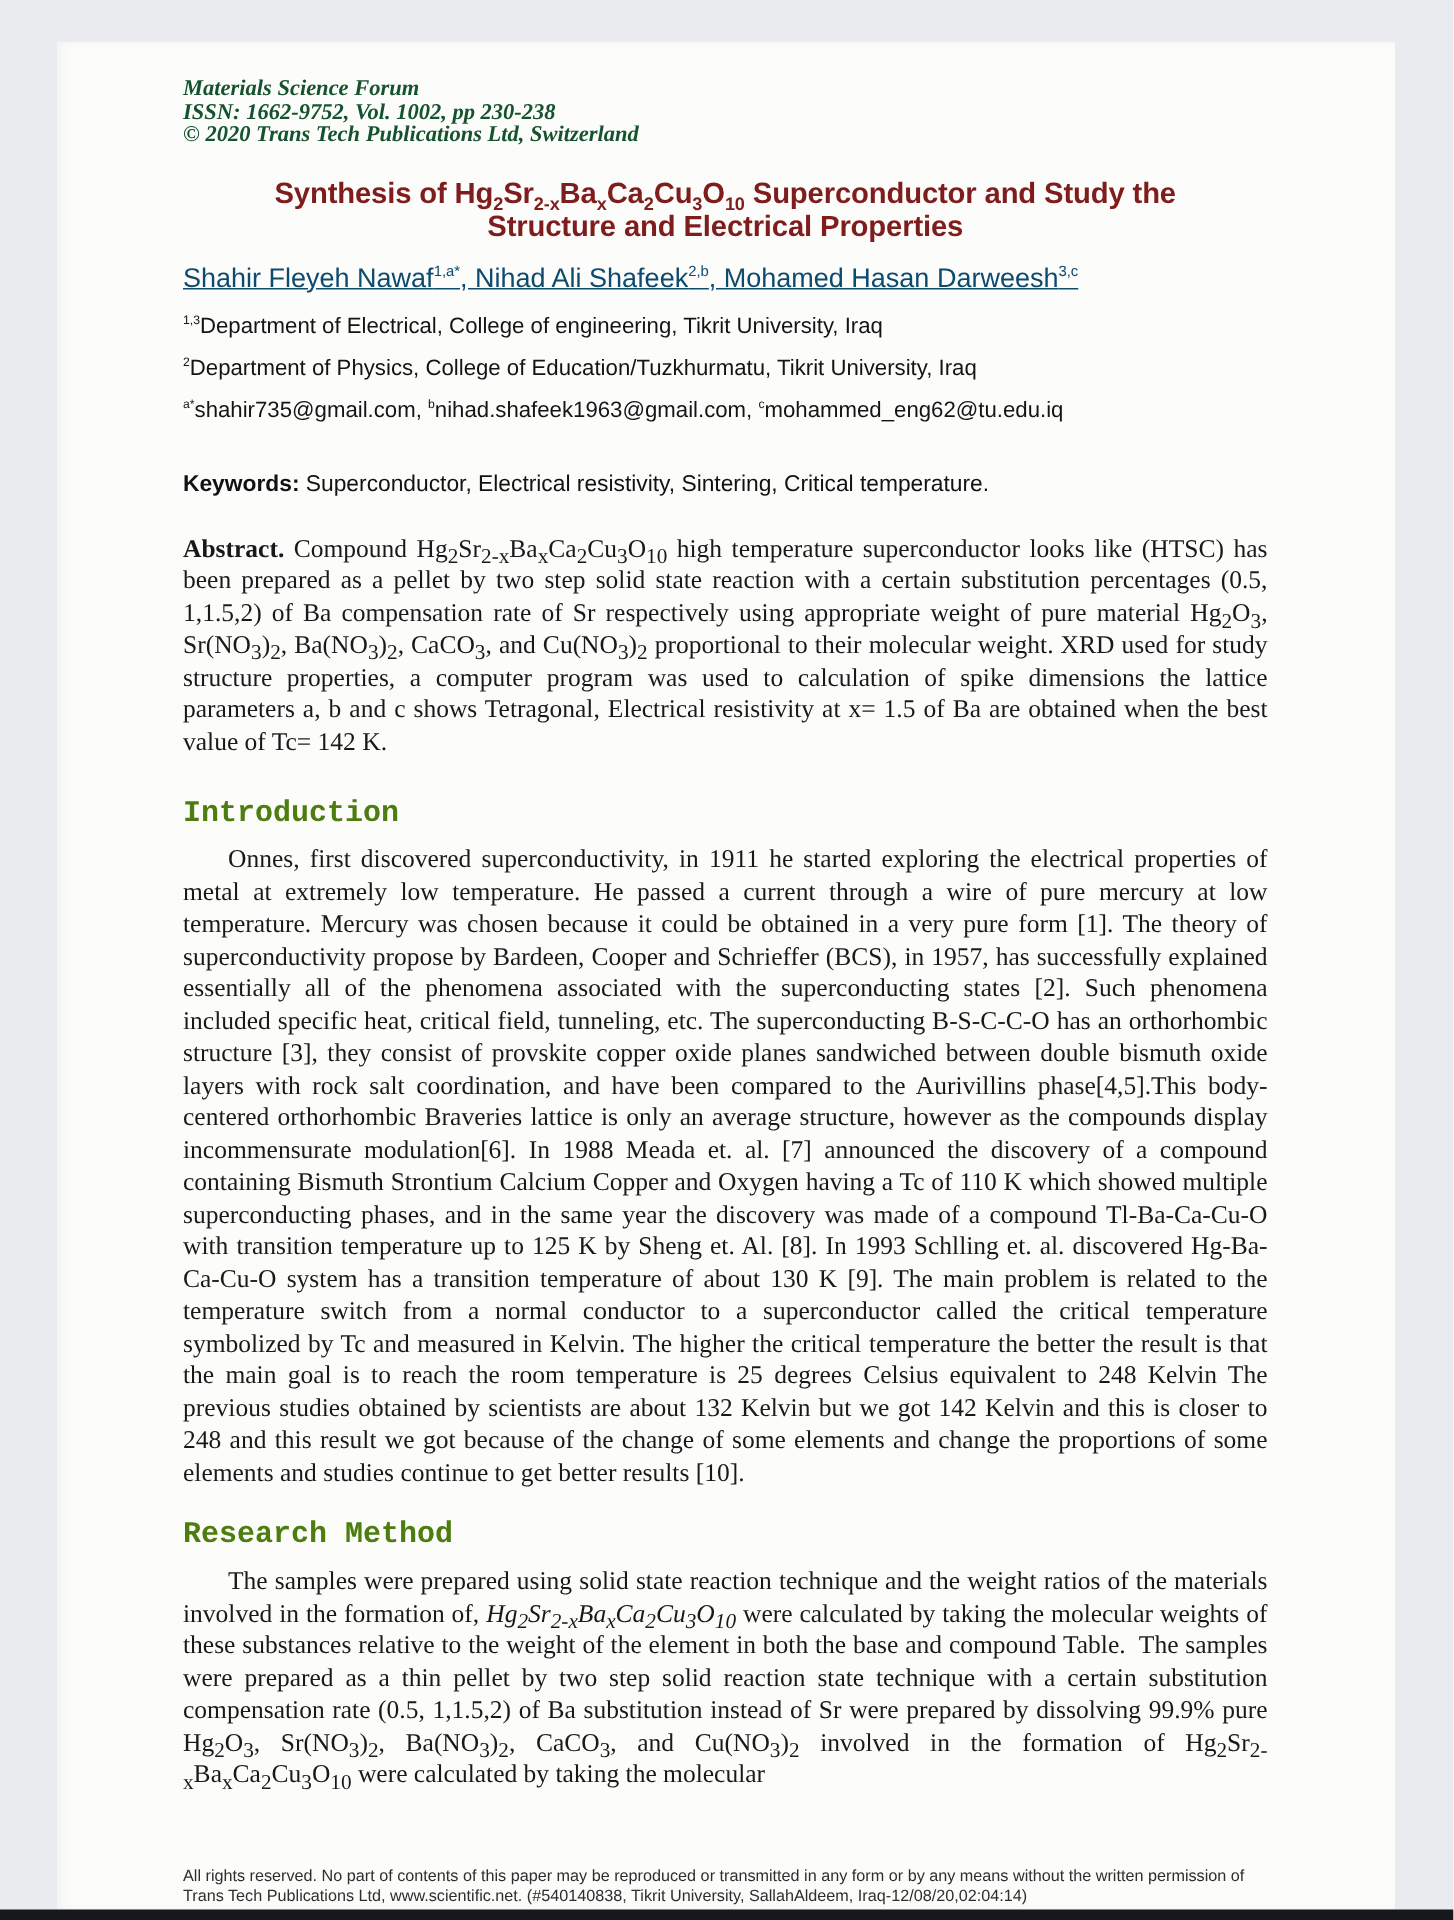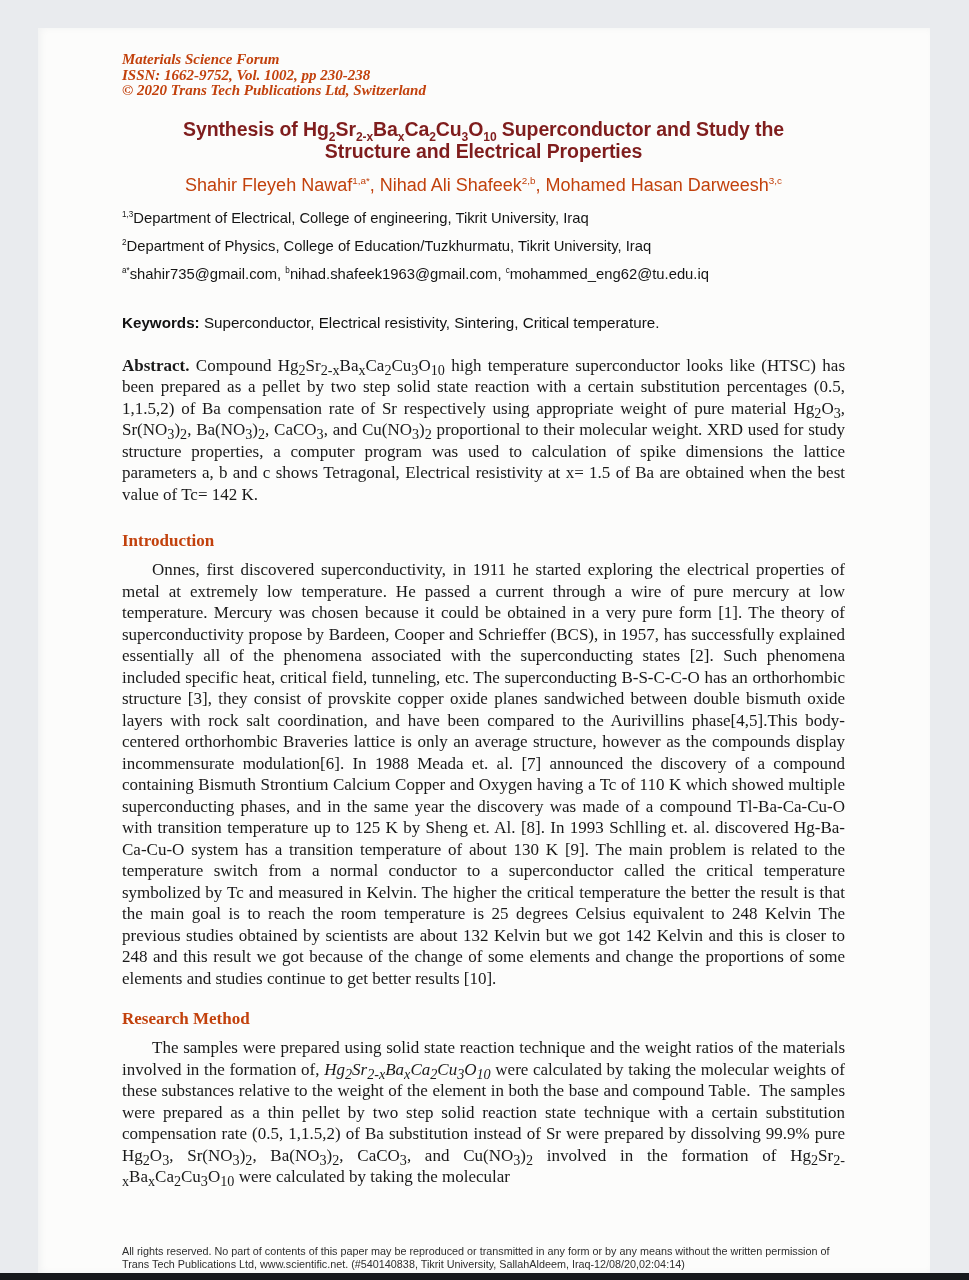--- a/index.html
+++ b/index.html
@@ -20,41 +20,42 @@
     box-shadow: inset 3px 0 6px rgba(120,125,135,0.08);
   }
   .meta {
     display: flex;
     justify-content: space-between;
     font-family: "Liberation Serif", serif;
     font-style: italic;
     font-weight: 600;
     font-size: 15px;
     line-height: 15.5px;
-    color: #c2410c;
+    color: #14532d;
     gap: 36px;
   }
   .meta-right { text-align: right; }
   .title {
     margin: 19px 0 0 0;
     text-align: center;
     font-family: "Liberation Sans", sans-serif;
     font-weight: 700;
     font-size: 19.5px;
     line-height: 22.5px;
     letter-spacing: -0.1px;
     color: #7f1d1d;
   }
   .title sub { font-size: 0.62em; }
   .authors {
     margin-top: 12px;
-    text-align: center;
+    text-align: left;
     font-family: "Liberation Sans", sans-serif;
     font-size: 18px;
-    color: #c2410c;
+    color: #0c4a6e;
+    text-decoration: underline;
   }
   .authors sup, .affil sup, .emails sup { font-size: 0.55em; }
   .affil-block { margin-top: 8px; }
   .affil {
     text-align: left;
     font-family: "Liberation Sans", sans-serif;
     font-size: 14.8px;
     line-height: 28px;
     color: #141414;
   }
@@ -69,24 +70,24 @@
     margin: 0;
     font-family: "Liberation Serif", serif;
     font-size: 17px;
     line-height: 21.5px;
     text-align: justify;
     color: #191919;
   }
   .abstract { margin-top: 24px; }
   .section-heading {
     margin: 26px 0 0 0;
-    font-family: Liberation Serif, serif;
+    font-family: Liberation Mono, monospace;
     font-weight: 700;
-    font-size: 17px;
-    color: #c2410c;
+    font-size: 20px;
+    color: #4d7c0f;
   }
   .section-heading.tight { margin-top: 20px; }
   .section-par { margin-top: 8px; text-indent: 30px; }
   .footer {
     position: absolute;
     left: 84px; top: 1217px;
     width: 726px;
     font-family: "Liberation Sans", sans-serif;
     font-size: 10.8px;
     line-height: 13px;

